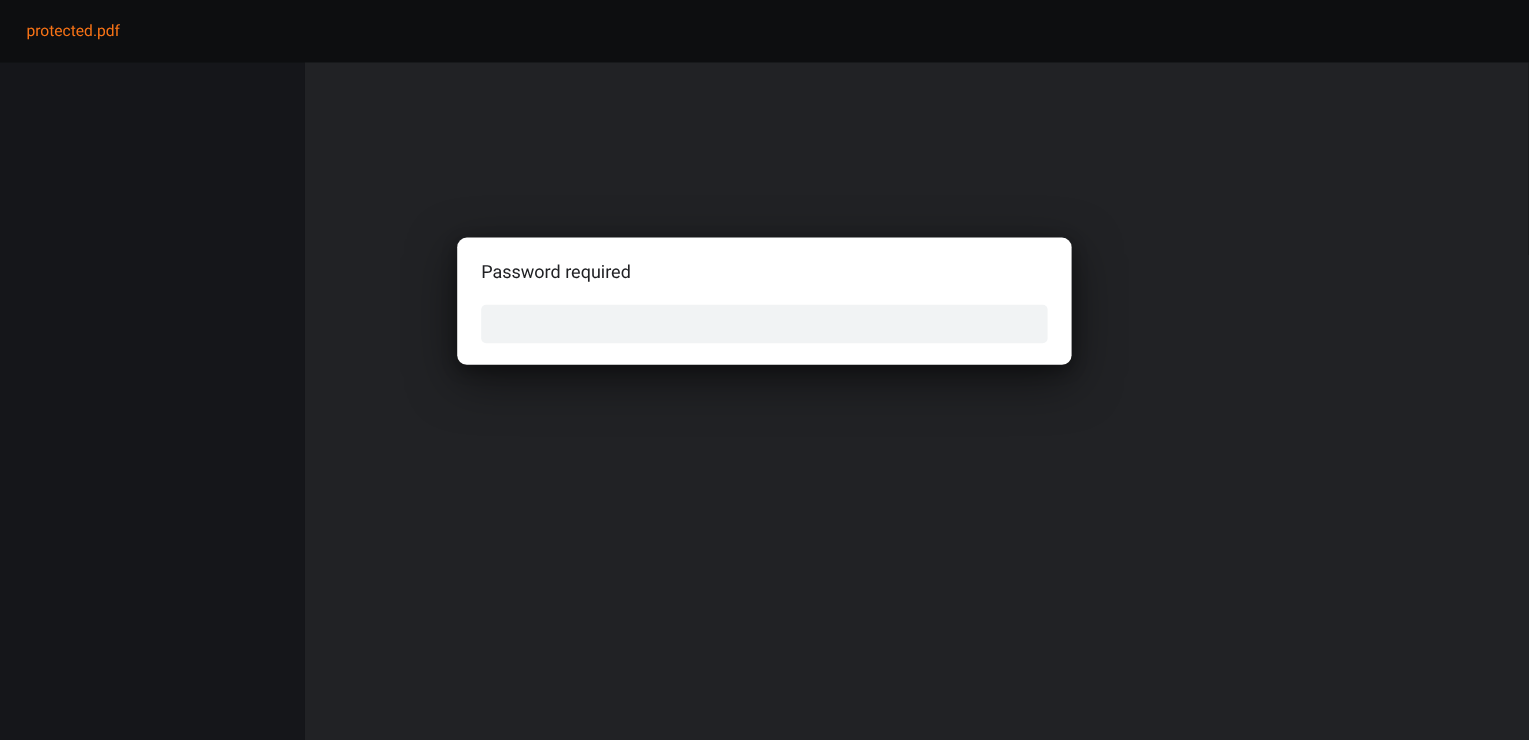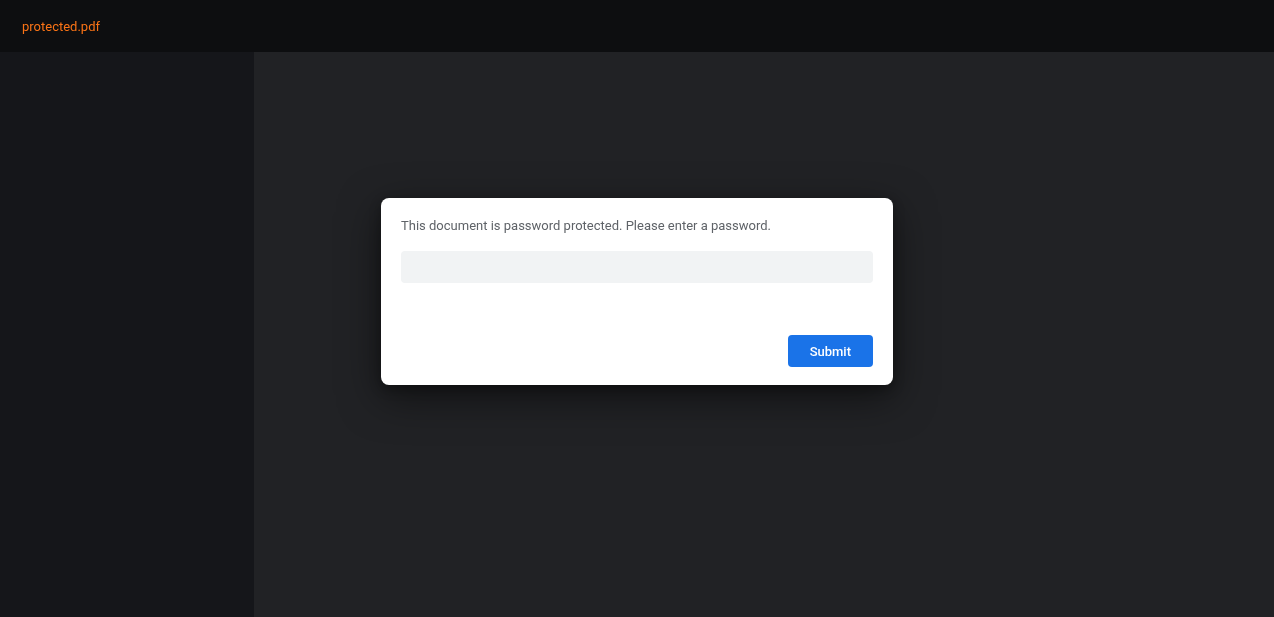--- a/index.html
+++ b/index.html
@@ -107,18 +107,15 @@
 <div class="topbar">
   <span class="doc-title">protected.pdf</span>
 </div>
 
 <div class="content-area">
   <div class="sidebar"></div>
   <div class="main-viewport"></div>
 </div>
 
 <div class="dialog">
-  <div class="dialog-message">This document is password protected. Please enter a password.</div>
+  <div class="dialog-title">Password required</div>
   <input type="password" class="password-input" value="" style="">
-  <div class="dialog-actions">
-    <button class="submit-button">Submit</button>
-  </div>
 </div>
 
 </body></html>

